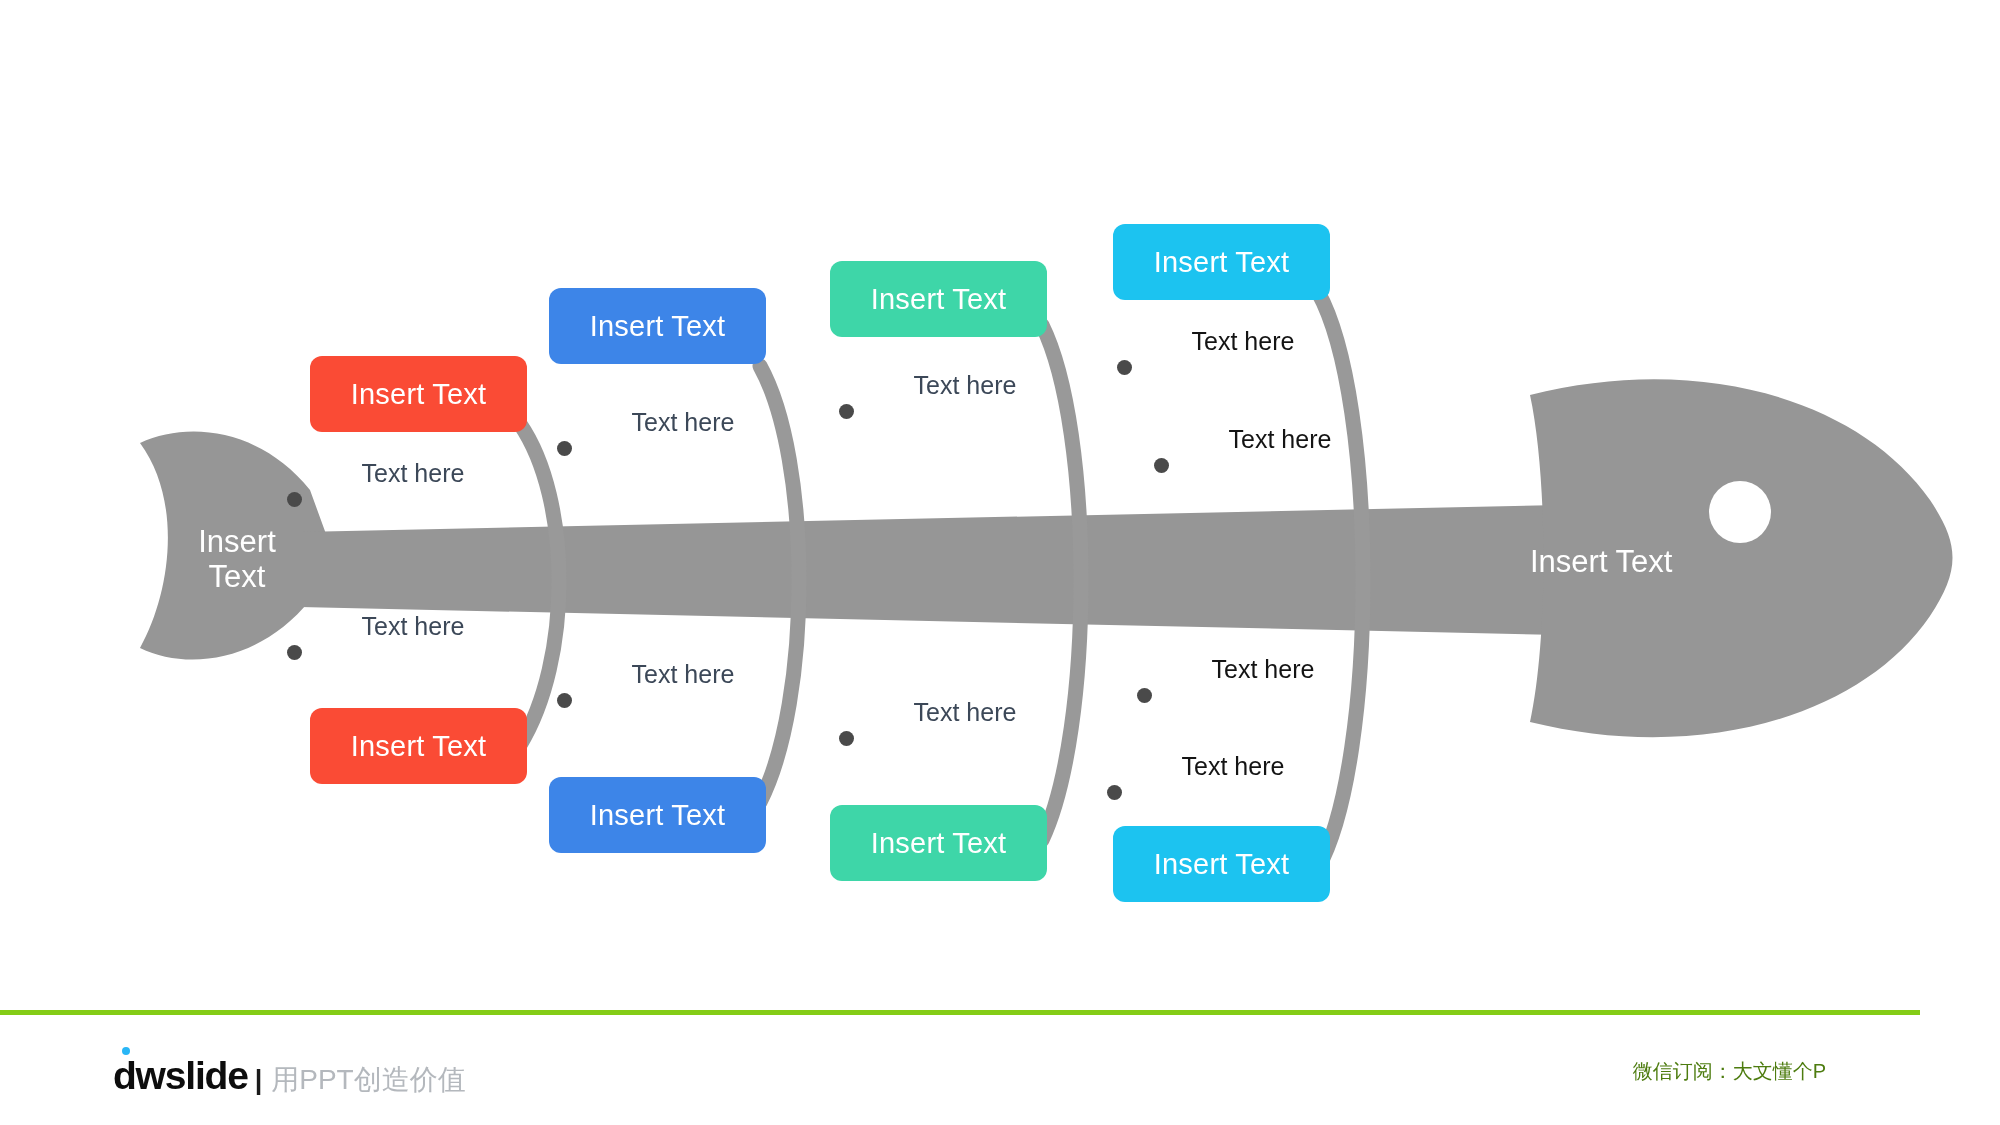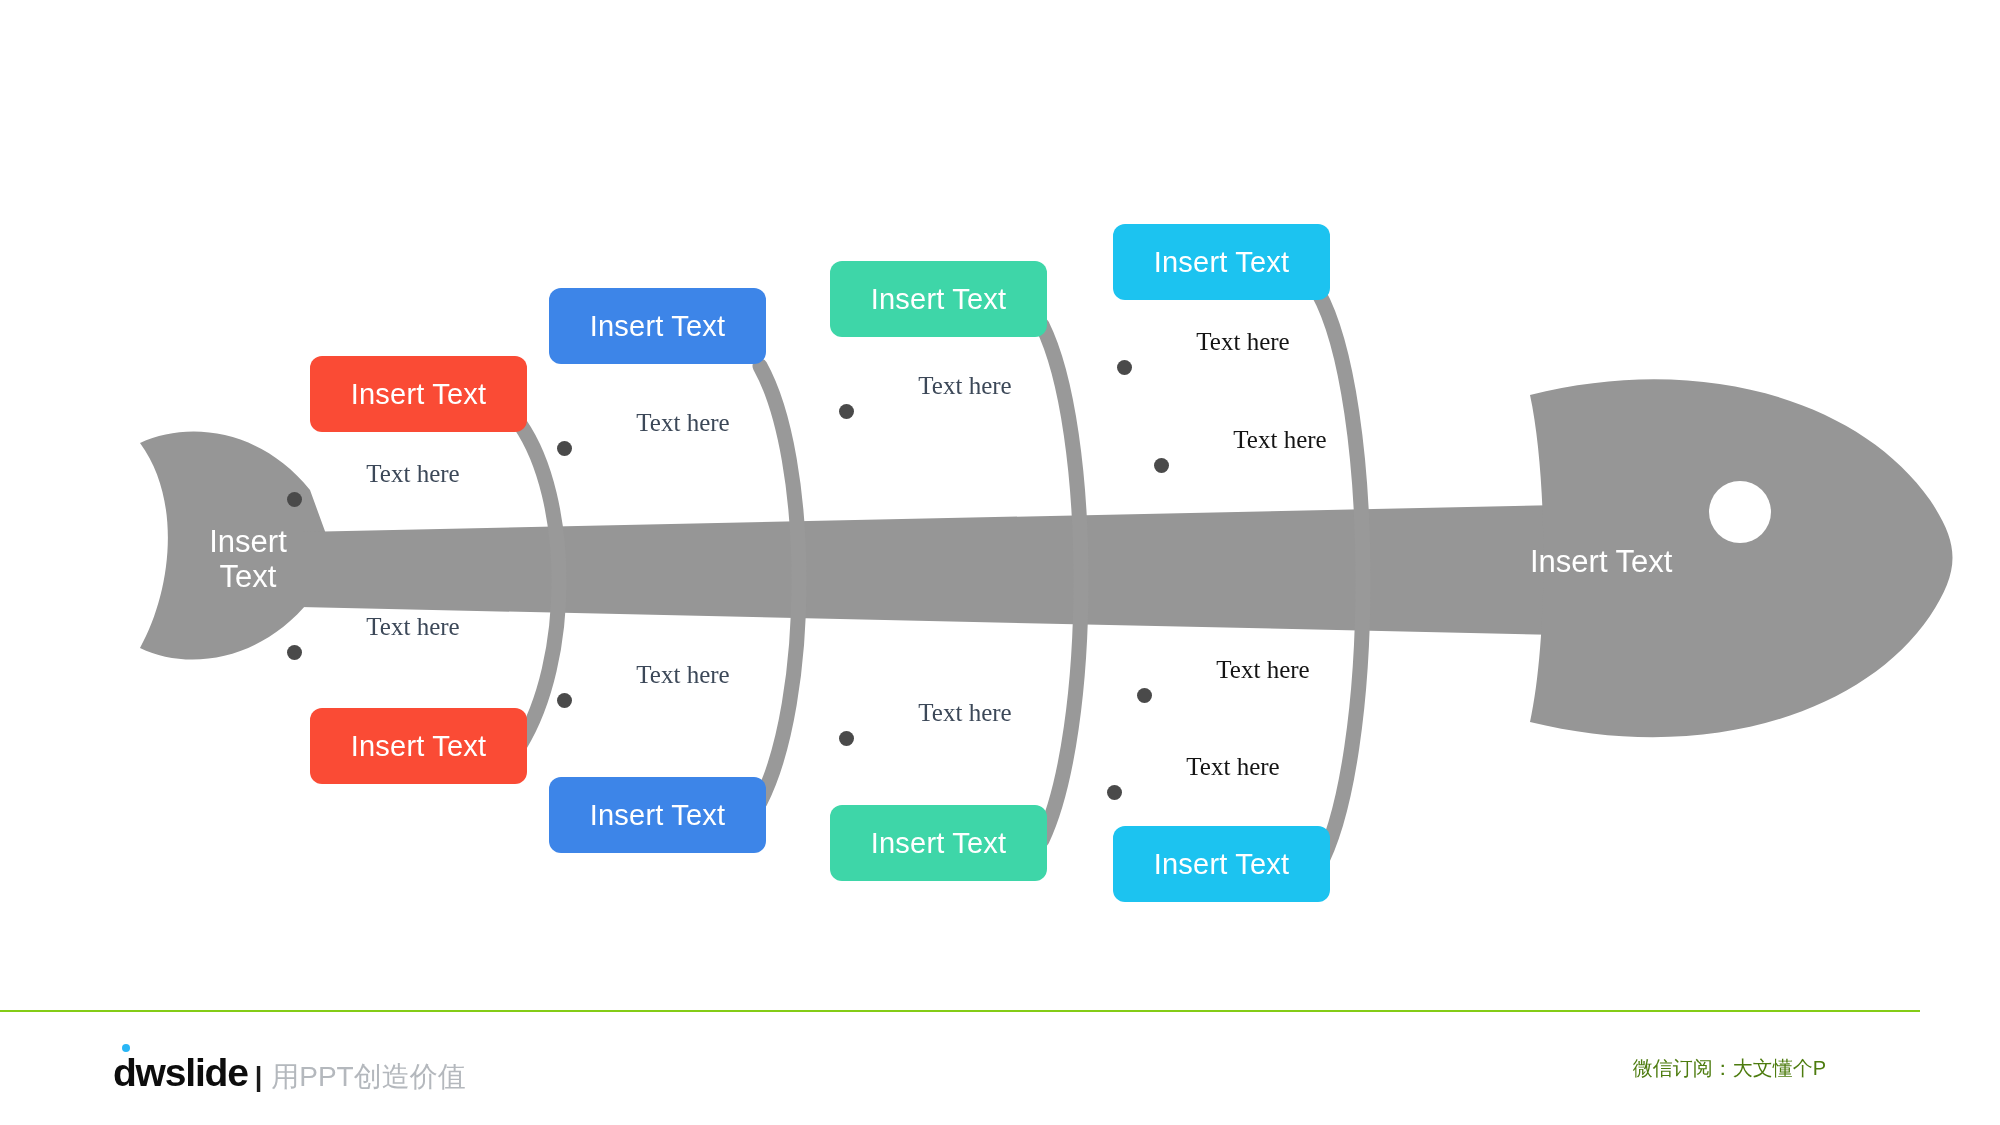--- a/index.html
+++ b/index.html
@@ -43,21 +43,20 @@
     width:230px;
   }
   .detail .detail-text {
     display:block;
     text-align:center;
     font-size:25px;
     line-height:1.1;
     color:#3c4858;
     white-space:nowrap;
     padding-bottom:9px;
-    font-family:Liberation Serif, serif;
   }
   .detail .detail-rule {
     position:relative;
     height:3px;
     border-top:3px dashed #4a4a4a;
     width:100%;
   }
   .detail .detail-rule::after {
     content:"";
     position:absolute;
@@ -74,30 +73,30 @@
   
   .fish-caption {
     position:absolute;
     color:#ffffff;
     font-size:31px;
     line-height:1.12;
     text-align:center;
     white-space:pre-line;
     user-select:none;
   }
-  #tail-caption { left:193px; top:525px; width:110px; }
+  #tail-caption { left:182px; top:525px; width:110px; }
   #head-caption { left:1530px; top:545px; width:240px; text-align:left; white-space:nowrap; }
 
   
   #footer {
     position:absolute;
     left:0; top:1010px;
     width:1920px; height:115px;
     background:#ffffff;
-    border-top:2px solid #84cc16;
+    border-top:5px solid #84cc16;
   }
   #footer-left {
     position:absolute;
     left:113px; top:41px;
     display:flex;
     align-items:baseline;
   }
   #brand-logo {
     position:relative;
     font-size:39px;

